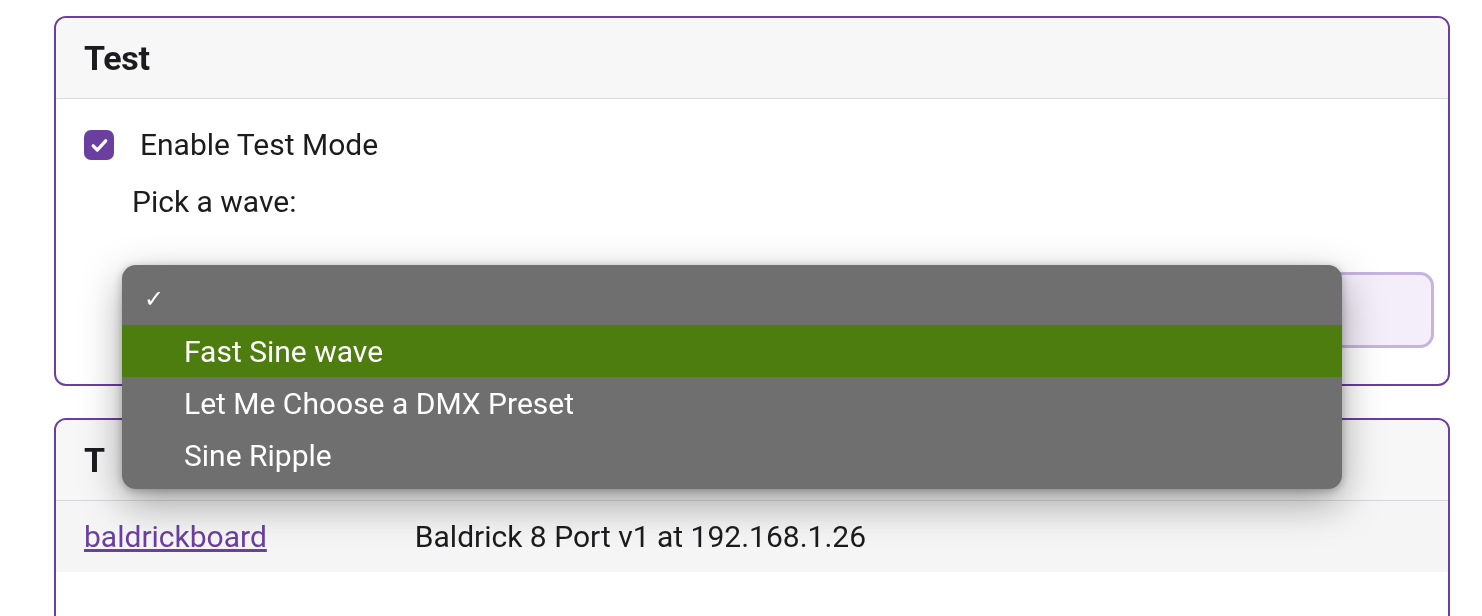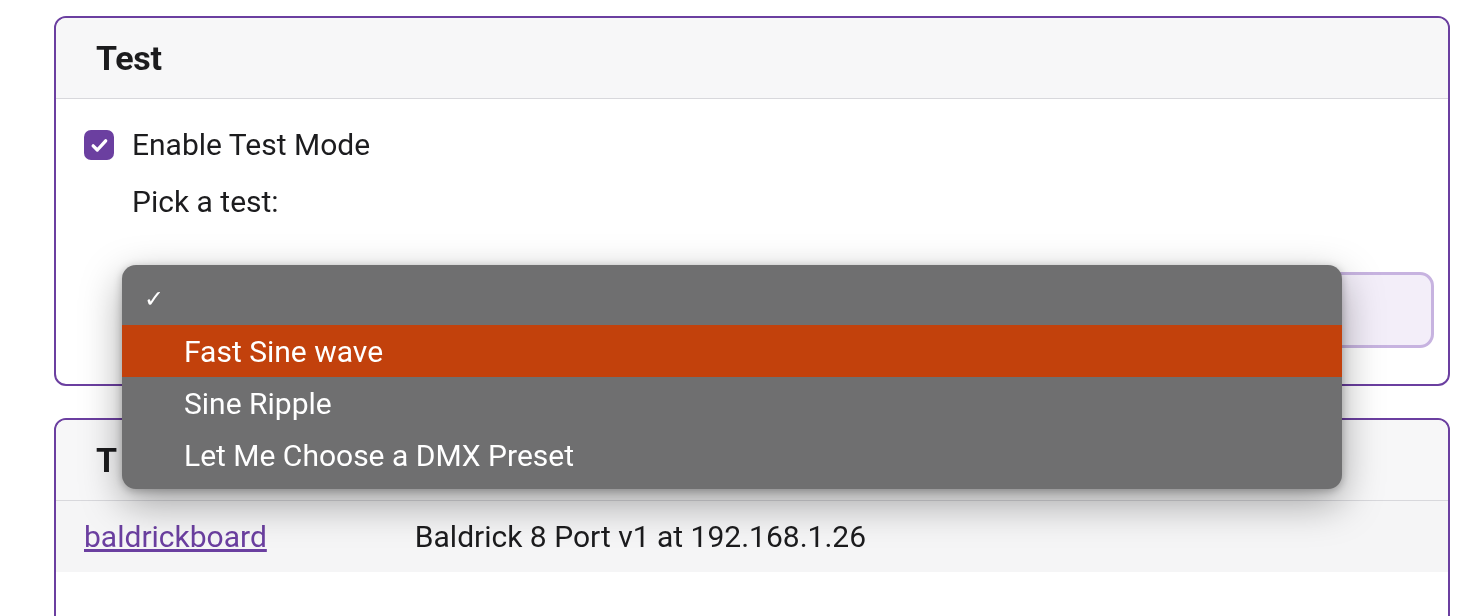--- a/index.html
+++ b/index.html
@@ -30,35 +30,35 @@
     }
     .panel-second {
       left: 54px;
       top: 418px;
       width: 1396px;
       height: 280px;
     }
     .panel-header {
       background: #f7f7f8;
       border-bottom: 1px solid #d8d8dc;
-      padding: 20px 40px;
+      padding: 20px 28px;
     }
     .panel-title {
       font-size: 34px;
       font-weight: 700;
       color: #1c1c1e;
       letter-spacing: -0.3px;
     }
     .panel-body {
       padding: 28px 28px 0 28px;
     }
     .checkbox-row {
       display: flex;
       align-items: center;
-      gap: 18px;
+      gap: 26px;
       margin-bottom: 22px;
     }
     .checkbox {
       width: 30px;
       height: 30px;
       background: #6b3fa0;
       border-radius: 7px;
       display: flex;
       align-items: center;
       justify-content: center;
@@ -129,21 +129,21 @@
       min-height: 52px;
     }
     .dropdown-item .check-slot {
       width: 40px;
       display: inline-flex;
       align-items: center;
       justify-content: flex-start;
       flex-shrink: 0;
     }
     .dropdown-item.highlighted {
-      background: #c2410c;
+      background: #4d7c0f;
     }
     .check-mark {
       font-size: 24px;
       color: #ffffff;
     }
   </style>
 </head>
 <body>
 
 <div class="panel panel-test">
@@ -152,21 +152,21 @@
   </div>
   <div class="panel-body">
     <div class="checkbox-row">
       <div class="checkbox">
         <svg viewBox="0 0 24 24" fill="none" stroke="#ffffff" stroke-width="4" stroke-linecap="round" stroke-linejoin="round">
           <polyline points="5 13 10 18 20 7"></polyline>
         </svg>
       </div>
       <div class="checkbox-label">Enable Test Mode</div>
     </div>
-    <div class="pick-label">Pick a test:</div>
+    <div class="pick-label">Pick a wave:</div>
   </div>
   <div class="select-outline"></div>
 </div>
 
 <div class="panel panel-second">
   <div class="panel-header">
     <div class="panel-title">T</div>
   </div>
   <div class="second-body">
     <div class="link-row">
@@ -181,19 +181,19 @@
     <span class="check-slot">
         <span class="check-mark">✓</span>
       </span>
   </div>
   <div class="dropdown-item highlighted">
     <span class="check-slot"></span>
     <span>Fast Sine wave</span>
   </div>
   <div class="dropdown-item">
     <span class="check-slot"></span>
-    <span>Sine Ripple</span>
+    <span>Let Me Choose a DMX Preset</span>
   </div>
   <div class="dropdown-item">
     <span class="check-slot"></span>
-    <span>Let Me Choose a DMX Preset</span>
+    <span>Sine Ripple</span>
   </div>
 </div>
 
 </body></html>

